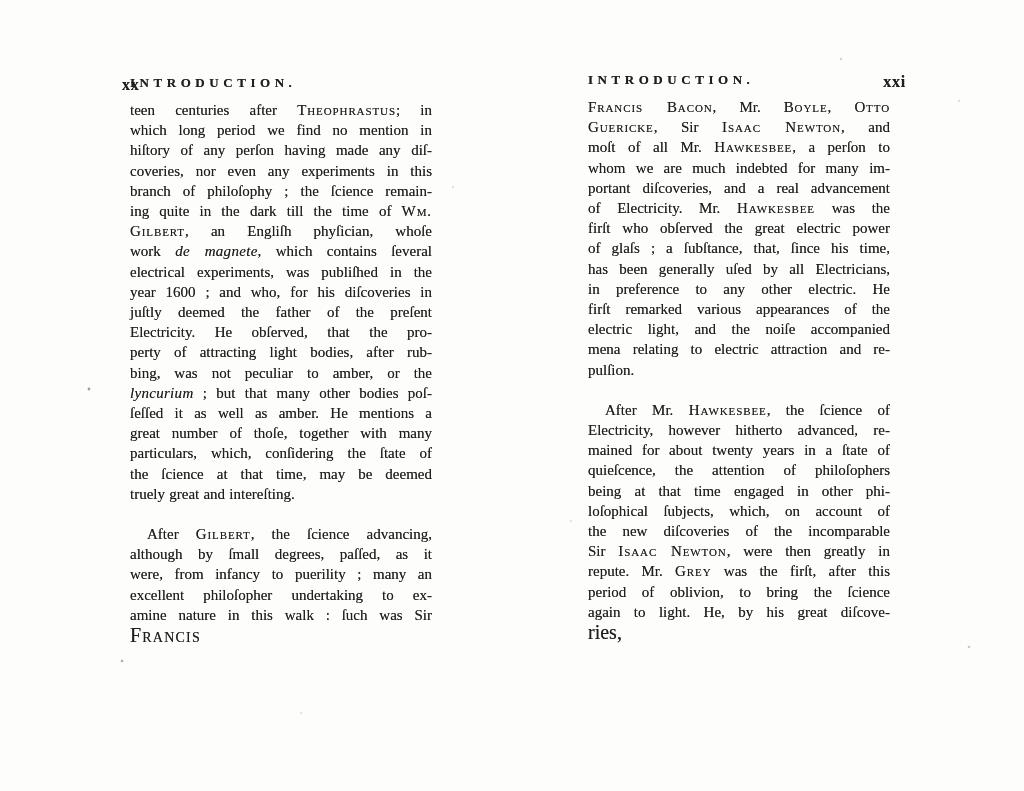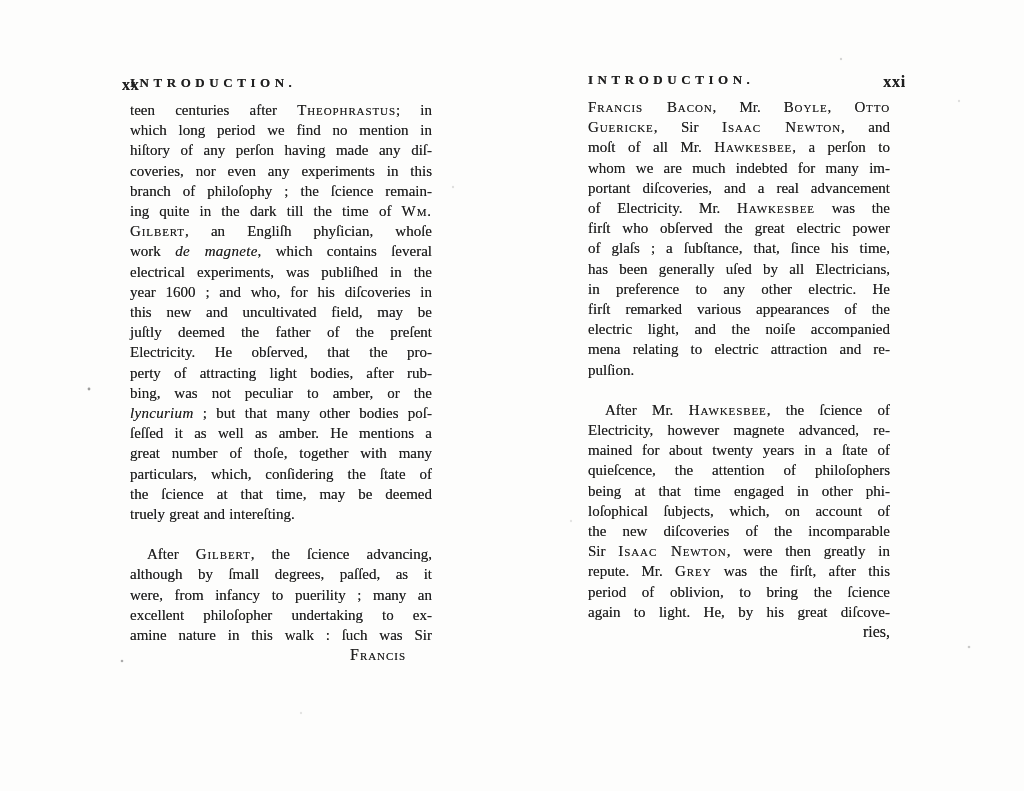--- a/index.html
+++ b/index.html
@@ -35,21 +35,21 @@
     text-align:justify; text-align-last:justify;
     word-spacing:0.5px;
   }
   .line.end    { text-align-last:left; }
   .line.indent { text-indent:17px; }
   .gap { height:20px; }
 
   .sc { font-variant:small-caps; letter-spacing:0.06em; }
   .it { font-style:italic; letter-spacing:0.02em; }
 
-  .catchword { font-size:16px; line-height:20.2px; text-align:right; }
+  .catchword { font-size:20px; line-height:20.2px; }
   .cw-left   { padding-right:26px; font-variant:small-caps; letter-spacing:0.06em; }
 
   
   .specks {
     position:absolute; left:0; top:0; width:2px; height:2px;
     border-radius:50%; background:transparent; pointer-events:none;
     box-shadow:
       88px 388px 0 0.4px rgba(0,0,0,0.38),
       121px 660px 0 0.3px rgba(0,0,0,0.32),
       452px 186px 0 0.2px rgba(0,0,0,0.12),
@@ -75,21 +75,20 @@
         <div class="line"><span>teen centuries after </span><span class="sc">Theophrastus</span><span>; in</span></div>
         <div class="line"><span>which long period we find no mention in</span></div>
         <div class="line"><span>hiſtory of any perſon having made any diſ-</span></div>
         <div class="line"><span>coveries, nor even any experiments in this</span></div>
         <div class="line"><span>branch of philoſophy ; the ſcience remain-</span></div>
         <div class="line"><span>ing quite in the dark till the time of </span><span class="sc">Wm.</span></div>
         <div class="line"><span class="sc">Gilbert</span><span>, an Engliſh phyſician, whoſe</span></div>
         <div class="line"><span>work </span><span class="it">de magnete</span><span>, which contains ſeveral</span></div>
         <div class="line"><span>electrical experiments, was publiſhed in the</span></div>
         <div class="line"><span>year 1600 ; and who, for his diſcoveries in</span></div>
-        <div class="line"><span>this new and uncultivated field, may be</span></div>
         <div class="line"><span>juſtly deemed the father of the preſent</span></div>
         <div class="line"><span>Electricity.  He obſerved, that the pro-</span></div>
         <div class="line"><span>perty of attracting light bodies, after rub-</span></div>
         <div class="line"><span>bing, was not peculiar to amber, or the</span></div>
         <div class="line"><span class="it">lyncurium</span><span> ; but that many other bodies poſ-</span></div>
         <div class="line"><span>ſeſſed it as well as amber.  He mentions a</span></div>
         <div class="line"><span>great number of thoſe, together with many</span></div>
         <div class="line"><span>particulars, which, conſidering the ſtate of</span></div>
         <div class="line"><span>the ſcience at that time, may be deemed</span></div>
         <div class="line end"><span>truely great and intereſting.</span></div>
@@ -118,21 +117,21 @@
         <div class="line"><span>firſt who obſerved the great electric power</span></div>
         <div class="line"><span>of glaſs ; a ſubſtance, that, ſince his time,</span></div>
         <div class="line"><span>has been generally uſed by all Electricians,</span></div>
         <div class="line"><span>in preference to any other electric.  He</span></div>
         <div class="line"><span>firſt remarked various appearances of the</span></div>
         <div class="line"><span>electric light, and the noiſe accompanied</span></div>
         <div class="line"><span>mena relating to electric attraction and re-</span></div>
         <div class="line end"><span>pulſion.</span></div>
         <div class="gap"></div>
         <div class="line indent"><span>After Mr. </span><span class="sc">Hawkesbee</span><span>, the ſcience of</span></div>
-        <div class="line"><span>Electricity, however magnete advanced, re-</span></div>
+        <div class="line"><span>Electricity, however hitherto advanced, re-</span></div>
         <div class="line"><span>mained for about twenty years in a ſtate of</span></div>
         <div class="line"><span>quieſcence, the attention of philoſophers</span></div>
         <div class="line"><span>being at that time engaged in other phi-</span></div>
         <div class="line"><span>loſophical ſubjects, which, on account of</span></div>
         <div class="line"><span>the new diſcoveries of the incomparable</span></div>
         <div class="line"><span>Sir </span><span class="sc">Isaac Newton</span><span>, were then greatly in</span></div>
         <div class="line"><span>repute.  Mr. </span><span class="sc">Grey</span><span> was the firſt, after this</span></div>
         <div class="line"><span>period of oblivion, to bring the ſcience</span></div>
         <div class="line"><span>again to light.  He, by his great diſcove-</span></div>
       </div>

